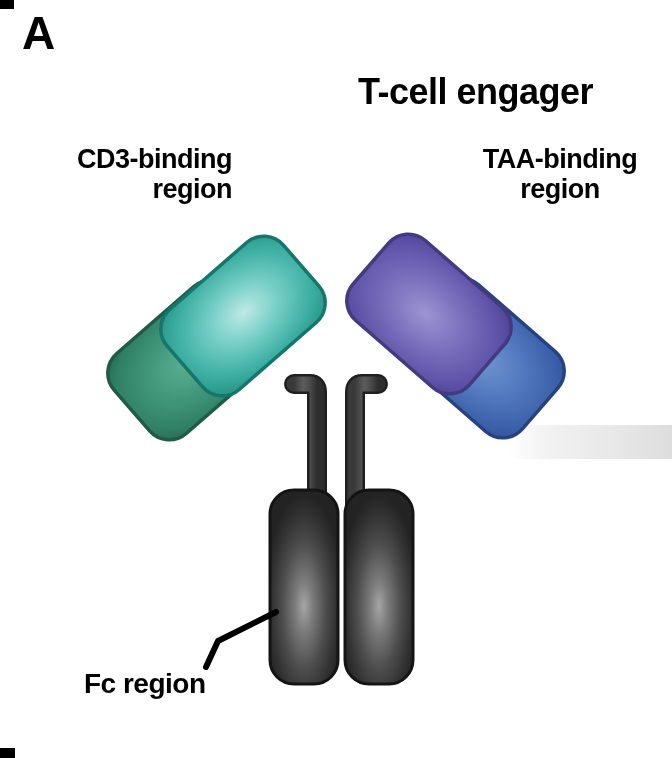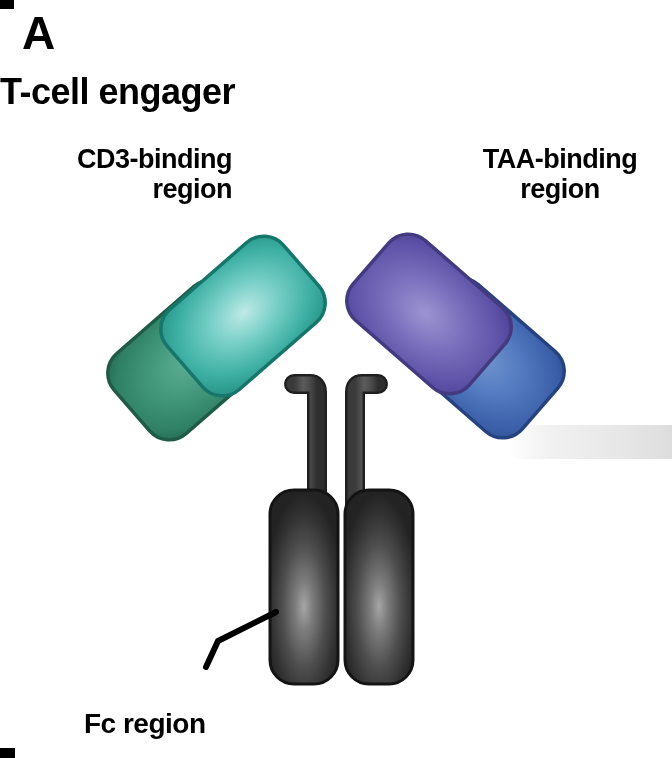--- a/index.html
+++ b/index.html
@@ -35,42 +35,41 @@
   #panel-letter {
     left: 22px;
     top: 8px;
     font-size: 46px;
     letter-spacing: 0px;
   }
   #figure-title {
     left: 0;
     top: 72px;
     width: 593px;
-    text-align: left;
+    text-align: right;
     font-size: 36px;
   }
   #label-cd3 {
     left: 0px;
     top: 144px;
     width: 232px;
     text-align: right;
     font-size: 27px;
   }
   #label-taa {
     left: 444px;
     top: 144px;
     width: 232px;
     text-align: center;
     font-size: 27px;
   }
   #label-fc {
     left: 84px;
     top: 668px;
     font-size: 28px;
-    margin-top: 40px;
   }
   .corner-mark {
     position: absolute;
     background: #000000;
   }
   #corner-mark-topleft {
     left: 0px;
     top: 0px;
     width: 14px;
     height: 9px;

